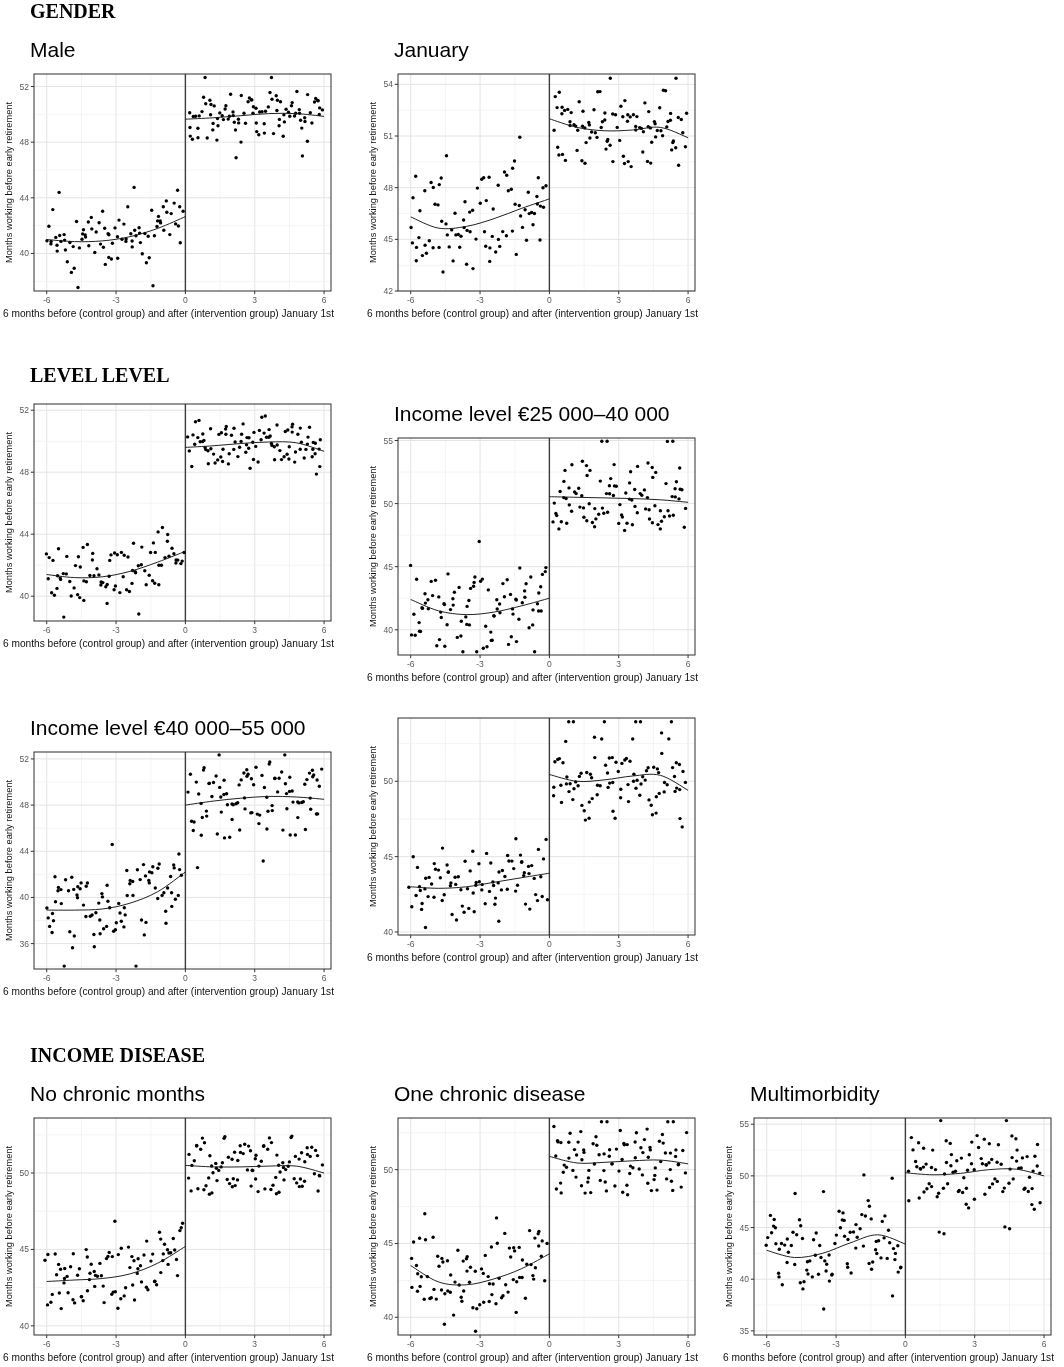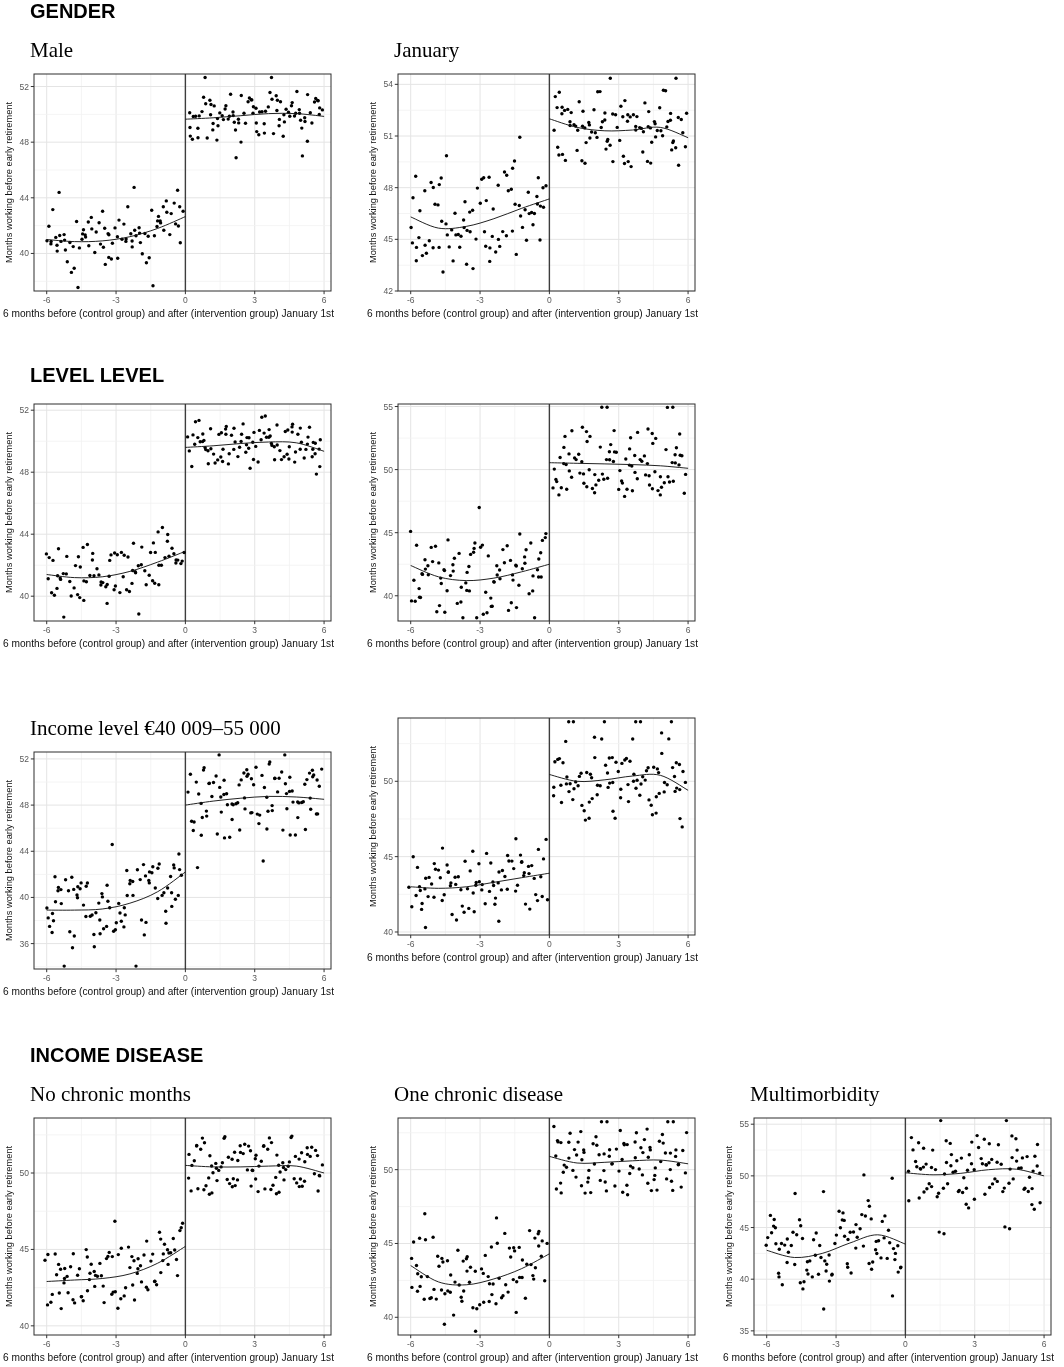--- a/index.html
+++ b/index.html
@@ -1,21 +1,21 @@
 <!DOCTYPE html>
 <html><head>
 <meta charset="utf-8">
 <style>
   html,body{margin:0;padding:0;background:#ffffff;}
   #page{position:relative;width:1064px;height:1367px;background:#ffffff;overflow:hidden;
         font-family:"Liberation Sans",sans-serif;}
-  .sec{position:absolute;left:30px;margin:0;font-family:Liberation Sans, sans-serif;
+  .sec{position:absolute;left:30px;margin:0;font-family:Liberation Serif, serif;
        font-weight:bold;font-size:20px;color:#000;white-space:nowrap;}
   .plot{position:absolute;width:340px;}
-  .ptitle{height:27px;margin:0 0 7px 28px;font-family:Liberation Serif, serif;
+  .ptitle{height:27px;margin:0 0 7px 28px;font-family:Liberation Sans, sans-serif;
           font-size:21px;color:#000;white-space:nowrap;}
   svg.chart{display:block;}
 </style>
 </head>
 <body>
 
 <main id="page">
 
   <h2 class="sec" style="top:0px">GENDER</h2>
 
@@ -734,20 +734,21 @@
           <line x1="28.8" x2="32" y1="70.19999999999999" y2="70.19999999999999" stroke="#333333" stroke-width="1"></line>
           <text x="27" y="73.19999999999999" text-anchor="end">48</text>
           <line x1="28.8" x2="32" y1="8.199999999999989" y2="8.199999999999989" stroke="#333333" stroke-width="1"></line>
           <text x="27" y="11.199999999999989" text-anchor="end">52</text>
         </g>
         <text x="1" y="245" fill="#111111" font-size="10.2" font-family="&quot;Liberation Sans&quot;, sans-serif" textLength="331" lengthAdjust="spacingAndGlyphs">6 months before (control group) and after (intervention group) January 1st</text>
         <text x="10" y="110.5" fill="#111111" font-size="9.3" font-family="&quot;Liberation Sans&quot;, sans-serif" text-anchor="middle" transform="rotate(-90 10 110.5)">Months working before early retirement</text>
       </svg>
   </div>
   <div class="plot" style="left:366px;top:402px">
+    <div class="ptitle">Income level €25 000–40 000</div>
     <svg class="chart" width="335" height="250" viewBox="0 0 335 250">
         <rect x="32" y="2" width="297" height="217" fill="#ffffff"></rect>
         <g stroke="#e4e4e4" stroke-width="1">
           <line x1="79.38132295719845" x2="79.38132295719845" y1="2" y2="219" stroke="#f1f1f1" stroke-width="0.8"></line>
           <line x1="148.71984435797665" x2="148.71984435797665" y1="2" y2="219" stroke="#f1f1f1" stroke-width="0.8"></line>
           <line x1="218.0583657587549" x2="218.0583657587549" y1="2" y2="219" stroke="#f1f1f1" stroke-width="0.8"></line>
           <line x1="287.3968871595331" x2="287.3968871595331" y1="2" y2="219" stroke="#f1f1f1" stroke-width="0.8"></line>
           <line x1="44.71206225680933" x2="44.71206225680933" y1="2" y2="219"></line>
           <line x1="114.05058365758755" x2="114.05058365758755" y1="2" y2="219"></line>
           <line x1="183.38910505836574" x2="183.38910505836574" y1="2" y2="219"></line>
@@ -975,21 +976,21 @@
           <line x1="28.8" x2="32" y1="67.60465116279073" y2="67.60465116279073" stroke="#333333" stroke-width="1"></line>
           <text x="27" y="70.60465116279073" text-anchor="end">50</text>
           <line x1="28.8" x2="32" y1="4.5232558139535115" y2="4.5232558139535115" stroke="#333333" stroke-width="1"></line>
           <text x="27" y="7.5232558139535115" text-anchor="end">55</text>
         </g>
         <text x="1" y="245" fill="#111111" font-size="10.2" font-family="&quot;Liberation Sans&quot;, sans-serif" textLength="331" lengthAdjust="spacingAndGlyphs">6 months before (control group) and after (intervention group) January 1st</text>
         <text x="10" y="110.5" fill="#111111" font-size="9.3" font-family="&quot;Liberation Sans&quot;, sans-serif" text-anchor="middle" transform="rotate(-90 10 110.5)">Months working before early retirement</text>
       </svg>
   </div>
   <div class="plot" style="left:2px;top:716px">
-    <div class="ptitle">Income level €40 009–55 000</div>
+    <div class="ptitle">Income level €40 000–55 000</div>
     <svg class="chart" width="335" height="250" viewBox="0 0 335 250">
         <rect x="32" y="2" width="297" height="217" fill="#ffffff"></rect>
         <g stroke="#e4e4e4" stroke-width="1">
           <line x1="79.38132295719845" x2="79.38132295719845" y1="2" y2="219" stroke="#f1f1f1" stroke-width="0.8"></line>
           <line x1="148.71984435797665" x2="148.71984435797665" y1="2" y2="219" stroke="#f1f1f1" stroke-width="0.8"></line>
           <line x1="218.0583657587549" x2="218.0583657587549" y1="2" y2="219" stroke="#f1f1f1" stroke-width="0.8"></line>
           <line x1="287.3968871595331" x2="287.3968871595331" y1="2" y2="219" stroke="#f1f1f1" stroke-width="0.8"></line>
           <line x1="44.71206225680933" x2="44.71206225680933" y1="2" y2="219"></line>
           <line x1="114.05058365758755" x2="114.05058365758755" y1="2" y2="219"></line>
           <line x1="183.38910505836574" x2="183.38910505836574" y1="2" y2="219"></line>

